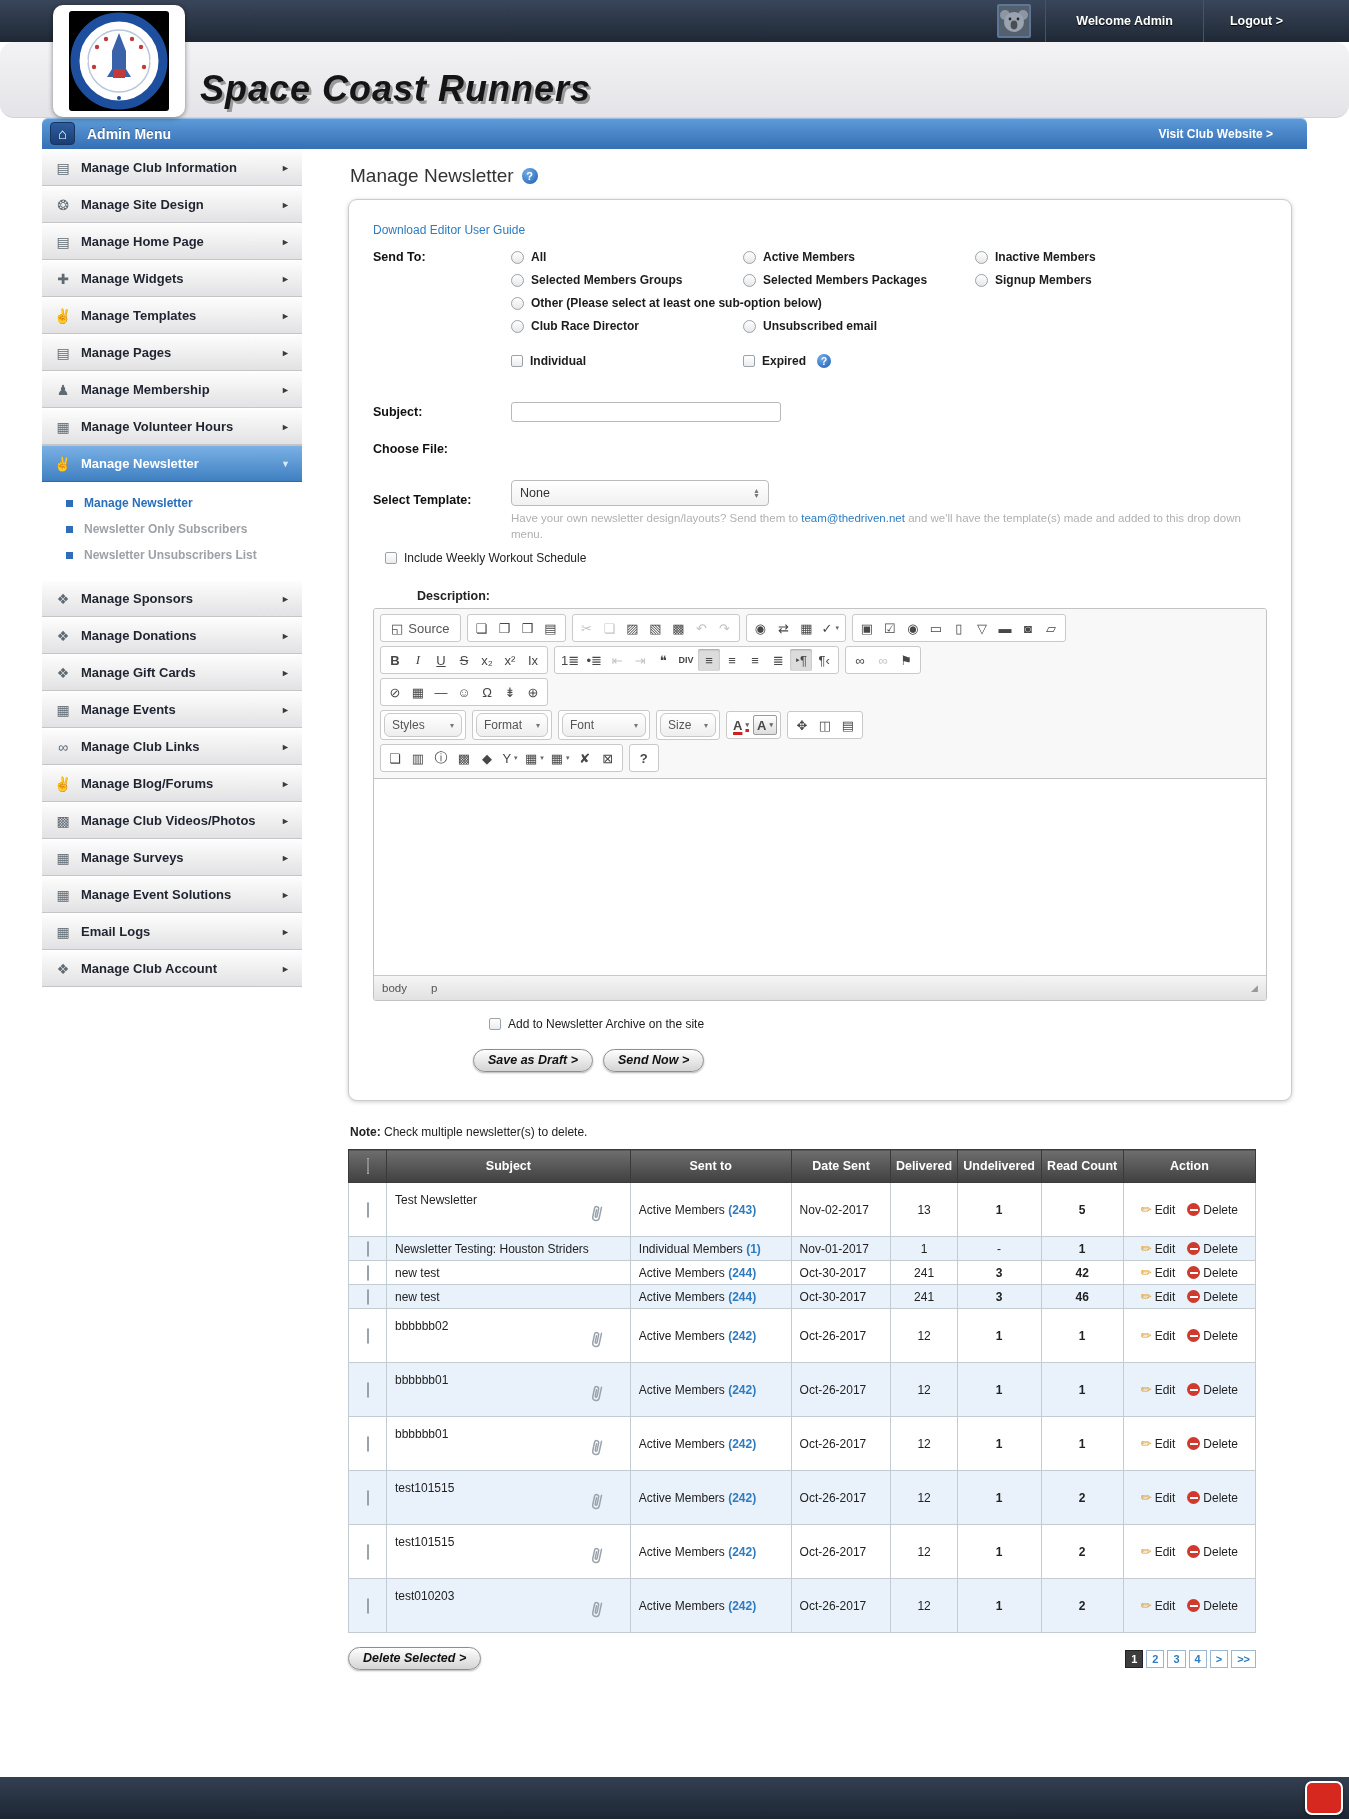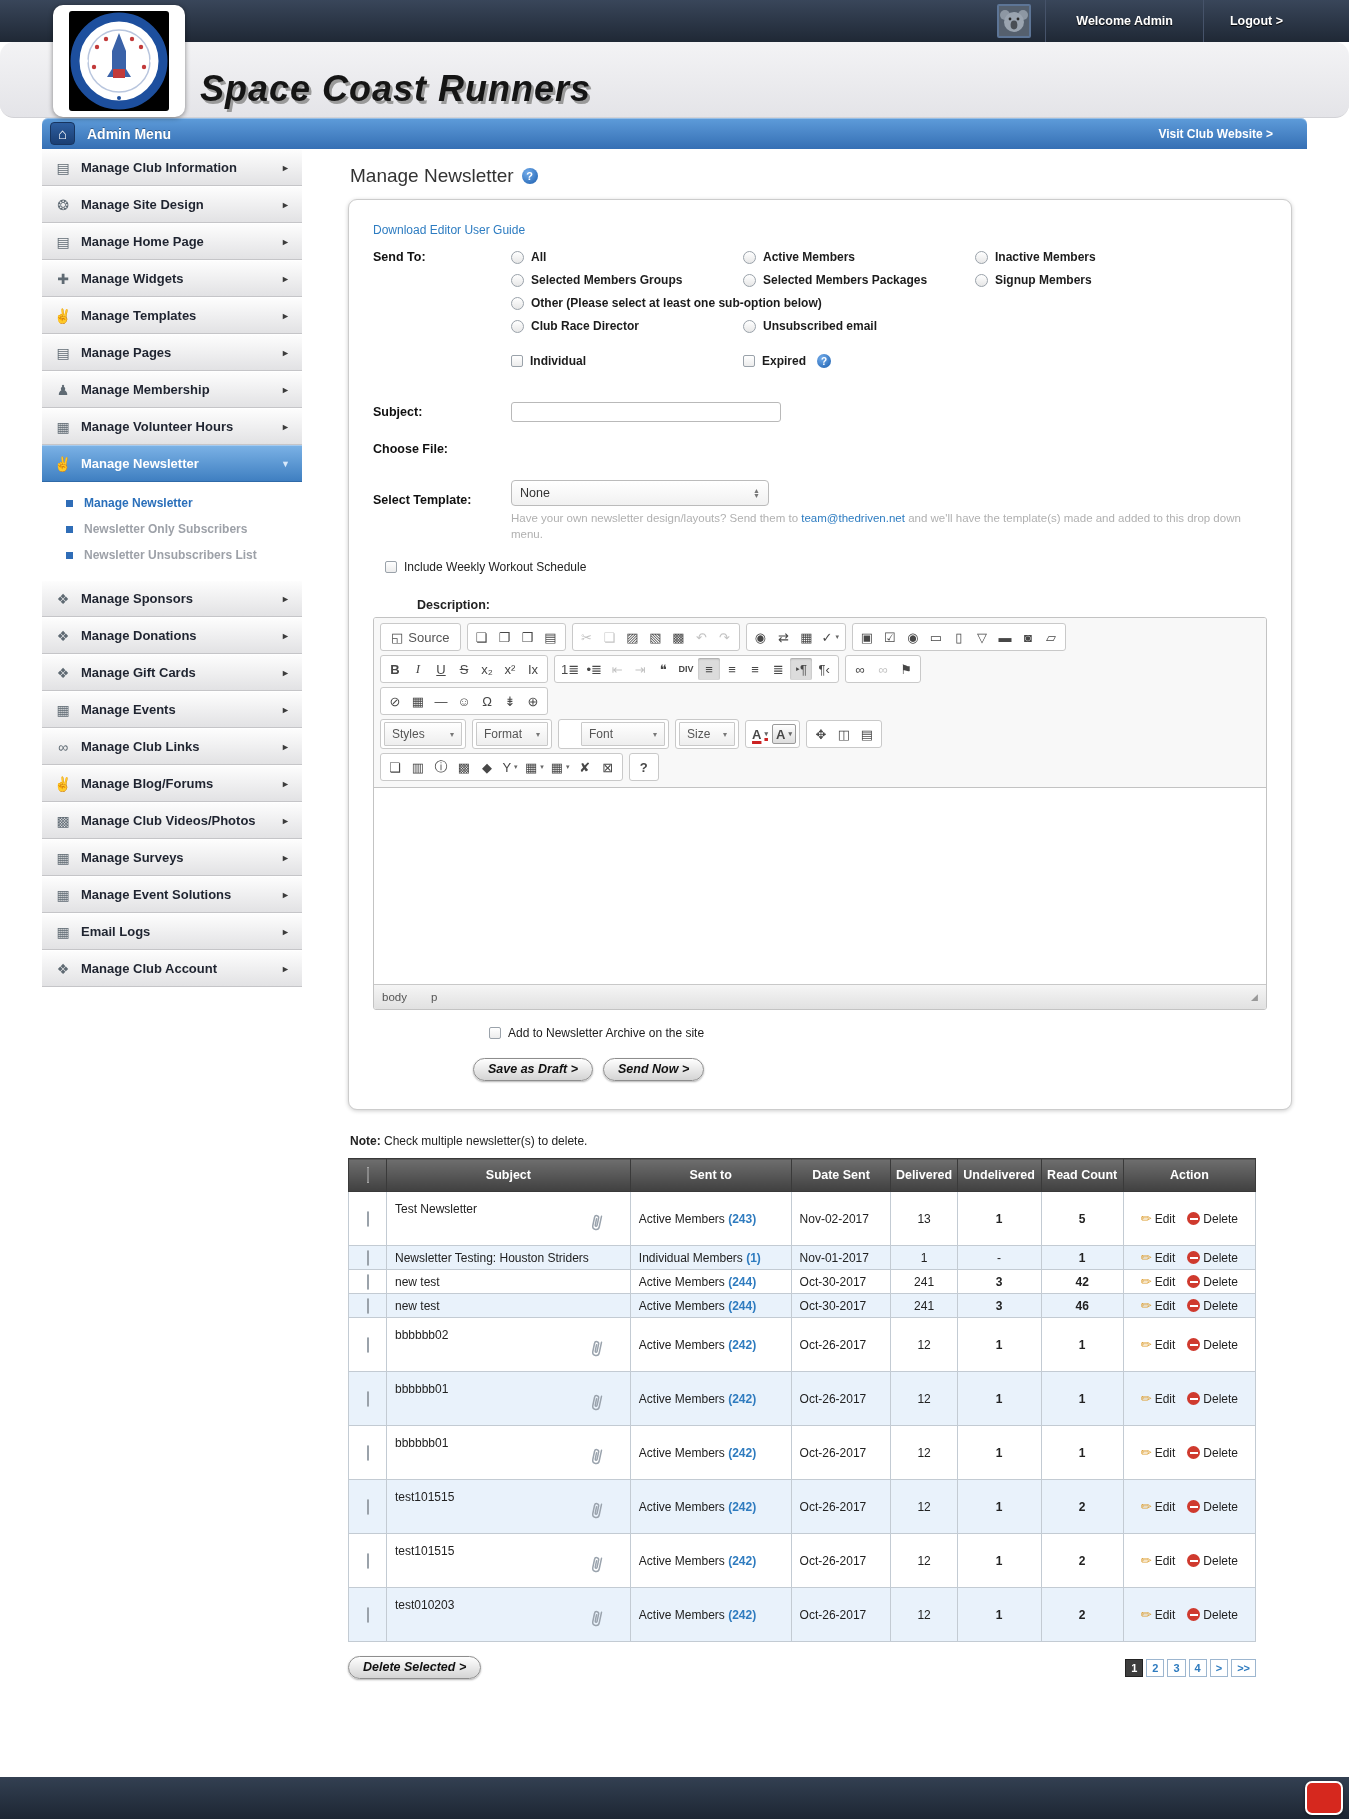--- a/index.html
+++ b/index.html
@@ -76,21 +76,21 @@
     box-shadow:0 1px 2px rgba(0,0,0,.3); cursor:pointer; white-space:nowrap; }
   .max-upload { font-size:12px; font-weight:bold; margin-top:9px; color:#000; }
   .valid-files { font-size:11.5px; color:#b0b0b0; margin-top:2px; max-width:712px; line-height:1.4; }
   .row-template { margin-top:24px; }
   .row-template .flabel { padding-top:13px; }
   .tpl-select { width:258px; height:26px; border:1px solid #bbb; border-radius:4px; background:linear-gradient(#fff,#f1f1f1);
     display:flex; align-items:center; justify-content:space-between; padding:0 8px; font-size:12.5px; color:#333; cursor:pointer; }
   .updn { display:flex; flex-direction:column; line-height:5px; font-size:7px; color:#777; }
   .tpl-help { font-size:11.5px; color:#b0b0b0; margin-top:4px; max-width:748px; line-height:1.4; }
   .tpl-help a { color:#2d7cc1; text-decoration:none; cursor:pointer; }
-  .row-include { margin-top:18px;padding-left:12px; }
+  .row-include { margin-top:9px;padding-left:12px; }
   .row-include .opt { font-weight:400; font-size:12px; color:#222; }
   .desc-label { margin-top:24px; font-size:12.5px; font-weight:bold;padding-left:44px; }
   
   .editor { margin-top:5px; border:1px solid #c3c3c3; width:100%; border-radius:3px; overflow:hidden; }
   .toolbar { background:#f8f8f8; padding:5px 6px 6px; display:flex; flex-direction:column; gap:4px; border-bottom:1px solid #c3c3c3; }
   .tb-row { display:flex; gap:6px; align-items:center; }
   .tb-group { display:flex; gap:1px; background:#fff; border:1px solid #c9c9c9; border-radius:3px; padding:2px 3px; align-items:center; }
   .tb-btn { min-width:22px; height:22px; display:inline-flex; align-items:center; justify-content:center;
     font-size:13px; color:#474747; border-radius:2px; padding:0 3px; cursor:pointer; white-space:nowrap; }
   .tb-btn.dis { opacity:.33; }
@@ -100,21 +100,21 @@
   .tb-btn.i { font-style:italic; font-family:"Liberation Serif",serif; }
   .tb-btn.u { text-decoration:underline; }
   .tb-btn.s { text-decoration:line-through; }
   .tb-btn.sm { font-size:9px; font-weight:bold;text-align:center; }
   .tb-btn.lbl { gap:5px; padding:0 7px; color:#555; }
   .tb-btn .dda { font-size:7px; margin-left:3px; color:#666; }
   .tb-btn.tc { text-decoration:underline; text-decoration-color:#cc2222; text-decoration-thickness:3px; font-weight:bold; }
   .tb-btn.bc { border:1px solid #9a9a9a; background:linear-gradient(#fff,#ddd); font-weight:bold; height:20px; }
   .tb-ic { color:#474747; }
   .tb-sel { display:inline-flex; justify-content:space-between; align-items:center; border:1px solid #c9c9c9;
-    background:linear-gradient(#fff,#eee); border-radius:1px; height:24px; padding:0 7px; font-size:12px; color:#555; cursor:pointer; }
+    background:linear-gradient(#fff,#eee); border-radius:6px; height:24px; padding:0 7px; font-size:12px; color:#555; cursor:pointer; }
   .sel-a { font-size:8px; color:#777; margin-left:6px; }
   .ed-body { height:196px; background:#fff; }
   .ed-status { height:25px; background:linear-gradient(#f5f5f5,#e1e1e1); border-top:1px solid #c8c8c8;
     display:flex; align-items:center; padding:0 8px; gap:24px; font-size:11.5px; color:#555; }
   .ed-status .resize { margin-left:auto; font-size:9px; color:#999; cursor:pointer; }
   .path-seg { cursor:pointer; }
   .row-archive { margin:16px 0 0 116px; }
   .btn-row { display:flex; gap:10px; margin:18px 0 2px 100px; }
   
   .note { margin:24px 0 10px 2px; font-size:12px; color:#222; }
@@ -624,21 +624,21 @@
                     <span class="sel-a">▾</span>
                   </span>
                 </span>
                 <span class="tb-group">
                   <span class="tb-sel" style="width: 72px;">
                     <span class="sel-t">Format</span>
                     <span class="sel-a">▾</span>
                   </span>
                 </span>
                 <span class="tb-group">
-                  <span class="tb-sel" style="width: 84px; margin-left: 19px;">
+                  <span class="tb-sel" style="width: 84px;">
                     <span class="sel-t">Font</span>
                     <span class="sel-a">▾</span>
                   </span>
                 </span>
                 <span class="tb-group">
                   <span class="tb-sel" style="width: 56px;">
                     <span class="sel-t">Size</span>
                     <span class="sel-a">▾</span>
                   </span>
                 </span>

